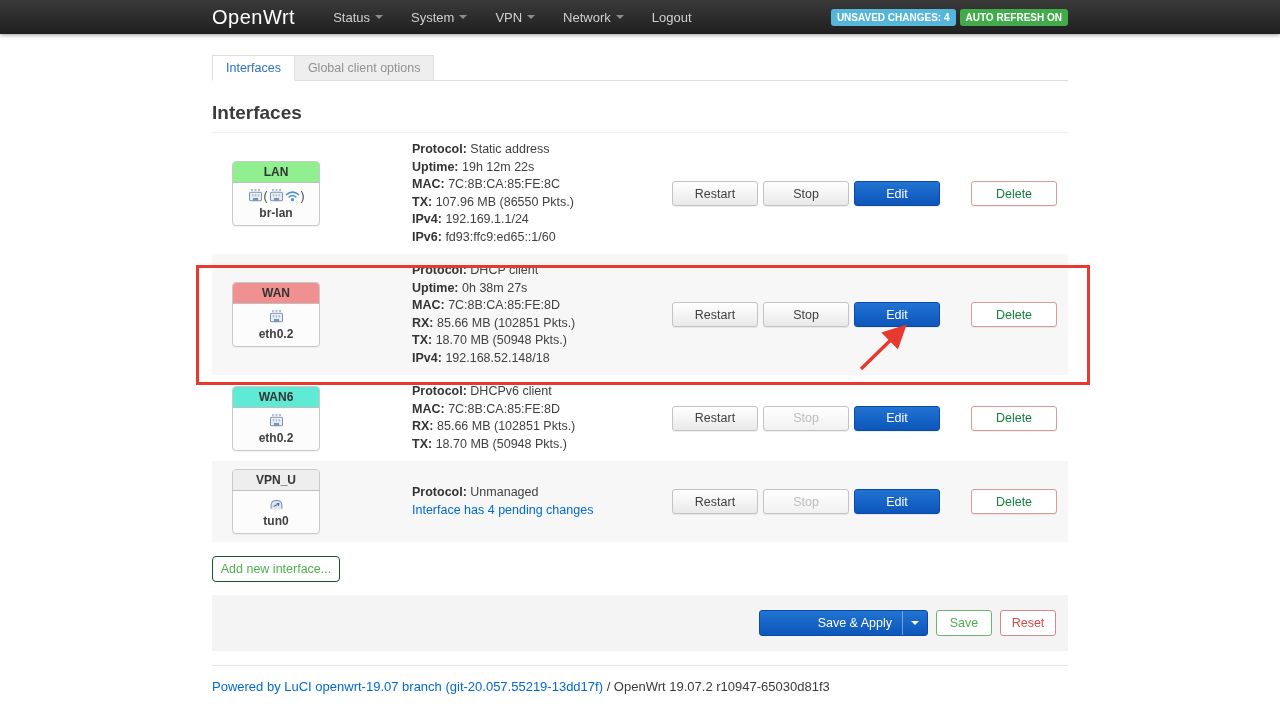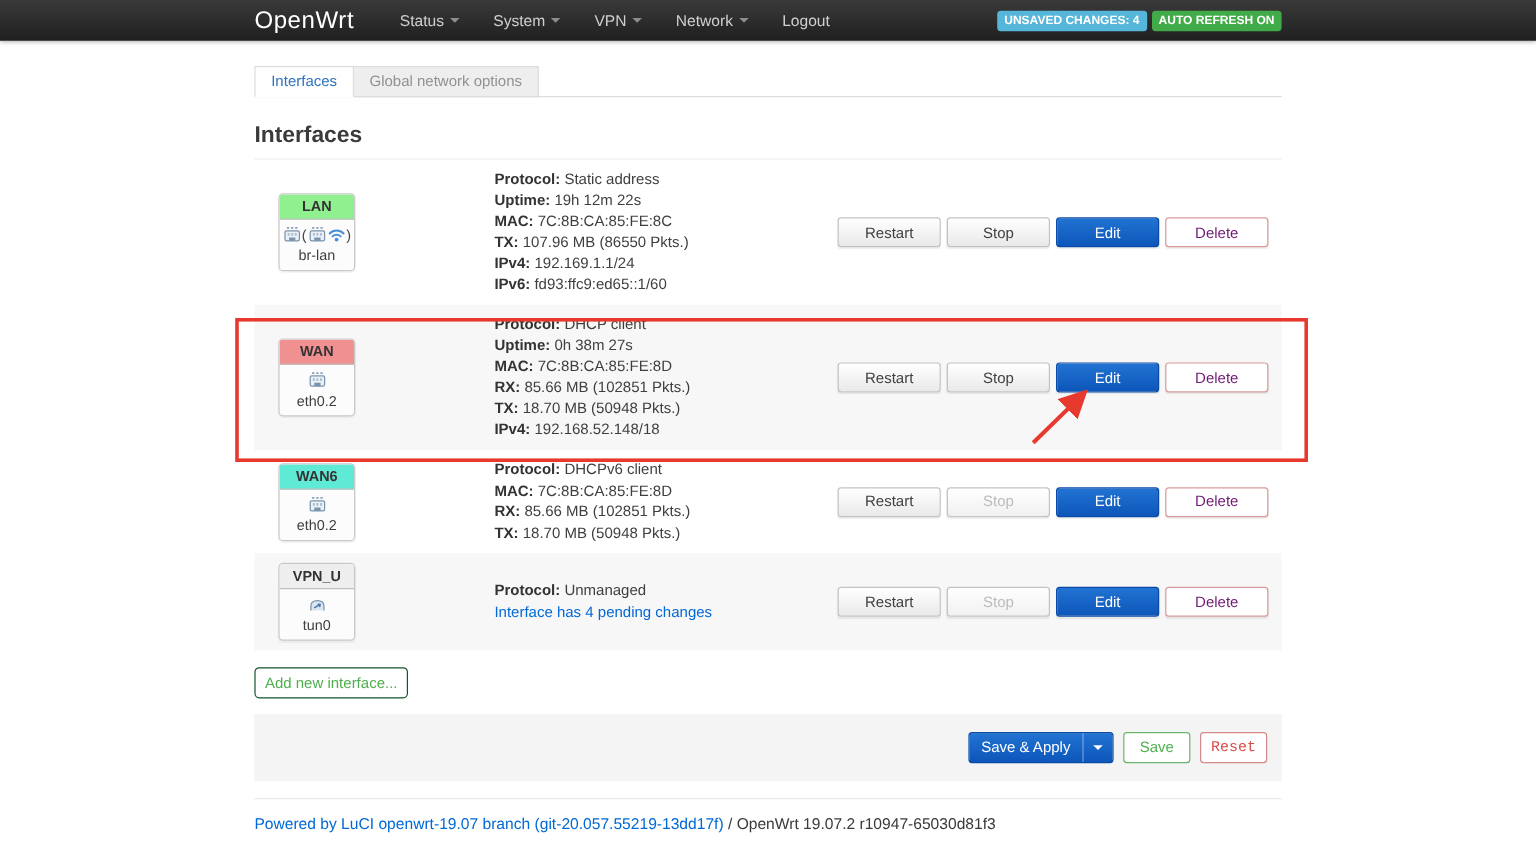--- a/index.html
+++ b/index.html
@@ -32,56 +32,56 @@
   .tab.active { background: #fff; border: 1px solid #ddd; border-bottom-color: #fff; color: #2b72c0; }
   .tab.inactive { background: #eee; border: 1px solid #ddd; border-left: none; color: #919191; }
 
   
   h2.page-title { font-size: 19px; font-weight: bold; color: #3b3b3b; margin-top: 21px; padding-bottom: 8px; border-bottom: 1px solid #eee; }
 
   
   .iface-row { display: flex; align-items: center; padding: 8px 0; }
   .iface-row.alt { background: #f7f7f7; }
   .col-box { width: 200px; padding-left: 20px; flex: none; }
-  .ifacebox { width: 64px; border: 1px solid #c9c9c9; border-radius: 4px; background: #fcfcfc; overflow: hidden; box-shadow: 0 1px 1px rgba(0,0,0,.05); }
+  .ifacebox { width: 88px; border: 1px solid #c9c9c9; border-radius: 4px; background: #fcfcfc; overflow: hidden; box-shadow: 0 1px 1px rgba(0,0,0,.05); }
   .iface-head { text-align: center; font-size: 12px; font-weight: bold; color: #333; padding: 3px 0; border-bottom: 1px solid #bfbfbf; }
   .iface-body { text-align: center; padding: 4px 2px 5px; }
   .iface-icons { display: flex; justify-content: center; align-items: center; gap: 1px; height: 17px; }
   .dev-icon { display: inline-flex; }
   .paren { font-size: 12px; color: #444; }
-  .iface-dev { font-size: 12px; color: #3f3f3f; margin-top: 2px; }
+  .iface-dev { font-size: 12px; color: #3f3f3f; margin-top: 2px; font-weight: bold; }
   .col-details { flex: 1; font-size: 12.5px; }
   .detail-line { line-height: 17.5px; }
   .detail-line strong { color: #333; }
   .pending-link { color: #0069d6; text-decoration: none; line-height: 17.5px; display: inline-block; }
   .col-actions { flex: none; display: flex; gap: 5px; padding-right: 11px; }
 
   
   .btn {
     min-width: 86px; height: 25px; font-family: inherit; font-size: 12.5px;
     border: 1px solid #c3c3c3; border-radius: 3px; color: #3f3f3f;
     background: linear-gradient(180deg, #ffffff, #e9e9e9);
     box-shadow: 0 1px 1px rgba(0,0,0,.07); cursor: pointer;
   }
   .btn.edit { background: linear-gradient(180deg, #2173d2, #0d56ba); border-color: #0a4aa6; color: #fff; }
-  .btn.delete { background: #fff; border-color: #d89b9b; color: #701a75; }
+  .btn.delete { background: #fff; border-color: #d89b9b; color: #15803d; margin-left: 26px; }
   .btn.disabled { color: #bcbcbc; background: linear-gradient(180deg, #fff, #f1f1f1); cursor: default; }
 
   .add-row { margin-top: 14px; }
   .btn-add { min-width: 128px; height: 26px; font-family: inherit; font-size: 12.5px; background: #fff; border: 1px solid #14532d; border-radius: 4px; color: #4faf4f; cursor: pointer; }
 
   
   .save-bar { margin-top: 13px; background: #f4f4f4; display: flex; justify-content: flex-end; align-items: center; gap: 8px; padding: 15px 12px; }
-  .btn-split { display: flex; align-items: stretch; background: linear-gradient(180deg, #2173d2, #0d56ba); border: 1px solid #0a4aa6; border-radius: 3px; color: #fff; height: 26px; font-size: 12.5px; cursor: pointer; }
+  .btn-split { display: flex; align-items: stretch; background: linear-gradient(180deg, #2173d2, #0d56ba); border: 1px solid #0a4aa6; border-radius: 3px; color: #fff; height: 26px; font-size: 12.5px; cursor: pointer; padding-left: 48px; }
   .btn-split .split-label { display: flex; align-items: center; padding: 0 10px; }
   .btn-split .split-div { width: 1px; background: rgba(255,255,255,.4); }
   .btn-split .split-caret { display: flex; align-items: center; padding: 0 8px; }
   .btn-split .split-caret .caret { border-top-color: #fff; margin: 0; }
   .btn-save { min-width: 56px; height: 26px; font-family: inherit; font-size: 12.5px; background: #fff; border: 1px solid #6cb56c; border-radius: 3px; color: #4faf4f; cursor: pointer; }
-  .btn-reset { min-width: 56px; height: 26px; font-family: Liberation Mono, monospace; font-size: 12.5px; background: #fff; border: 1px solid #d28a8a; border-radius: 3px; color: #d84b4b; cursor: pointer; }
+  .btn-reset { min-width: 56px; height: 26px; font-family: Liberation Sans, sans-serif; font-size: 12.5px; background: #fff; border: 1px solid #d28a8a; border-radius: 3px; color: #d84b4b; cursor: pointer; }
 
   
   .footer { border-top: 1px solid #e7e7e7; margin-top: 14px; padding-top: 13px; font-size: 13px; color: #3a3a3a; }
   .footer a { color: #0069d6; text-decoration: none; }
 
   
   .annot-box { position: absolute; left: 196px; top: 265px; width: 894px; height: 120px; border: 3px solid #e8392e; pointer-events: none; z-index: 5; }
   .annot-arrow { position: absolute; left: 843px; top: 313px; pointer-events: none; z-index: 6; }
 </style>
 </head>
@@ -115,21 +115,21 @@
       <span class="badge badge-unsaved">UNSAVED CHANGES: 4</span>
       <span class="badge badge-autorefresh">AUTO REFRESH ON</span>
     </div>
   </div>
 </div>
 
 <div class="container">
 
   <div class="tabs">
     <div class="tab active">Interfaces</div>
-    <div class="tab inactive">Global network options</div>
+    <div class="tab inactive">Global client options</div>
   </div>
 
   <h2 class="page-title">Interfaces</h2>
 
   <div>
       <div class="iface-row">
     <div class="col-box">
       <div class="ifacebox">
         <div class="iface-head" style="background-color: rgb(144, 240, 144);"><span class="iface-name">LAN</span></div>
         <div class="iface-body">

